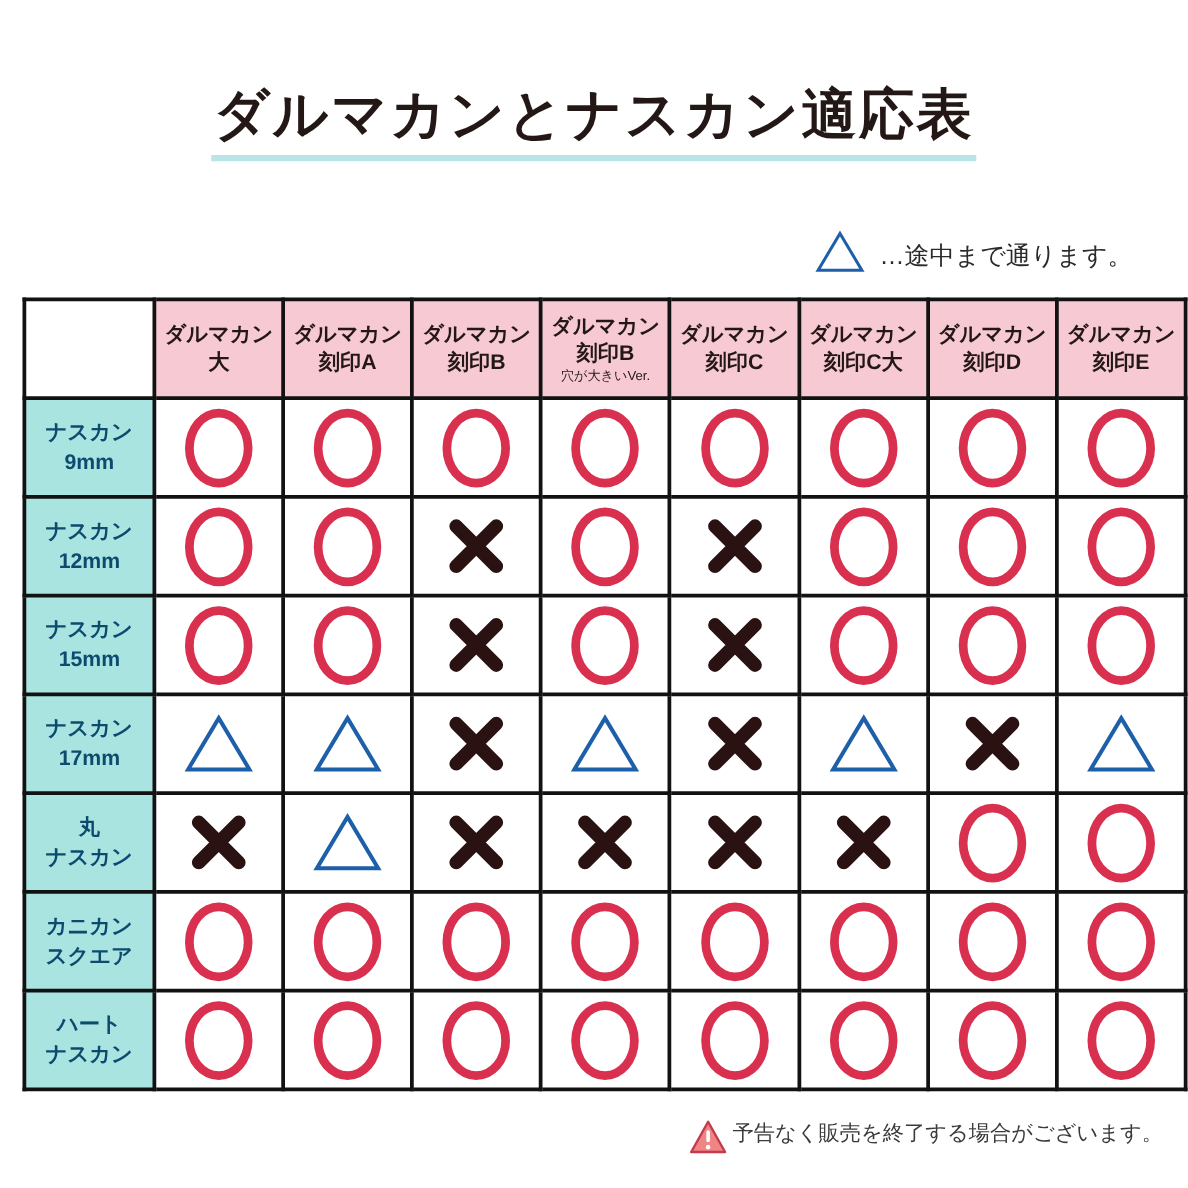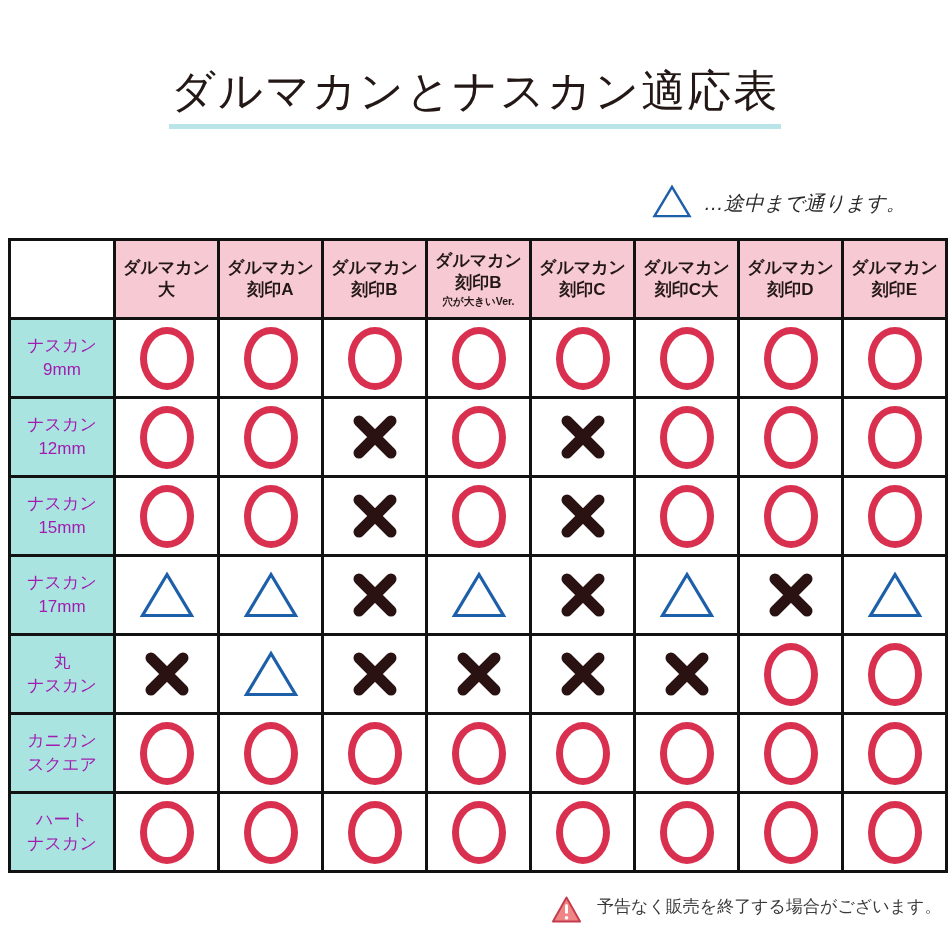--- a/index.html
+++ b/index.html
@@ -5,59 +5,59 @@
   html,body { margin:0; padding:0; }
   body {
     width:950px; height:950px; background:#ffffff; position:relative;
     font-family:"Liberation Sans","DejaVu Sans",sans-serif; color:#231815;
     overflow:hidden;
   }
 
   
   .title-wrap { position:absolute; top:62px; left:0; width:100%; text-align:center; }
   .page-title {
-    display:inline-block; font-size:44px; font-weight:400; letter-spacing:2px;
+    display:inline-block; font-size:44px; font-weight:700; letter-spacing:2px;
     color:#231815; border-bottom:5px solid var(--underline,#b9e5e8); padding:0 2px 3px 2px;
     margin:0;
   }
 
   
   .legend { position:absolute; top:184px; right:44px; display:flex; align-items:center; gap:12px; }
-  .legend-text { font-size:20px; font-weight:500; color:#2a2a2a;font-style:italic; }
+  .legend-text { font-size:20px; font-weight:500; color:#2a2a2a; }
 
   
   table.compat {
-    position:absolute; left:8px; top:238px;
+    position:absolute; left:18px; top:238px;
     border-collapse:collapse; table-layout:fixed; background:#fff;
     border:2px solid #0c4a6e;
   }
   .compat th, .compat td {
     border:3px solid #121212; padding:0; text-align:center; vertical-align:middle;
   }
   .compat thead th {
     background:var(--header_pink,#f7c9d3); height:76px; width:101px;
     font-size:17px; font-weight:700; line-height:1.3; color:#231815;
   }
   .compat thead th.corner { background:#ffffff; width:102px; }
   .compat tbody th.rowhead {
-    background:var(--row_teal,#a9e4e1); font-size:17px; font-weight:400;
-    line-height:1.4; color:#a21caf;
+    background:var(--row_teal,#a9e4e1); font-size:17px; font-weight:700;
+    line-height:1.4; color:#0c4a6e;
   }
   .compat tbody tr { height:79px; }
-  .hnote { font-size:10.5px; font-weight:700; margin-top:1px; }
+  .hnote { font-size:10.5px; font-weight:400; margin-top:1px; }
 
   
   .sym-circle {
     display:inline-block; box-sizing:border-box; width:54px; height:63px;
     border:7px solid var(--circle,#d8304e); border-radius:50%; vertical-align:middle;
   }
   .sym-svg { display:inline-block; vertical-align:middle; }
 
   
-  .footer-note { position:absolute; left:551px; top:895px; display:flex; align-items:flex-start; gap:15px; }
+  .footer-note { position:absolute; left:551px; top:895px; display:flex; align-items:flex-start; gap:4px; }
   .footer-text { font-size:17px; line-height:1.38; color:#3a3a3a; }
 </style>
 </head>
 <body>
 
 <div class="title-wrap">
   <h1 class="page-title">ダルマカンとナスカン適応表</h1>
 </div>
 
 <div class="legend">

